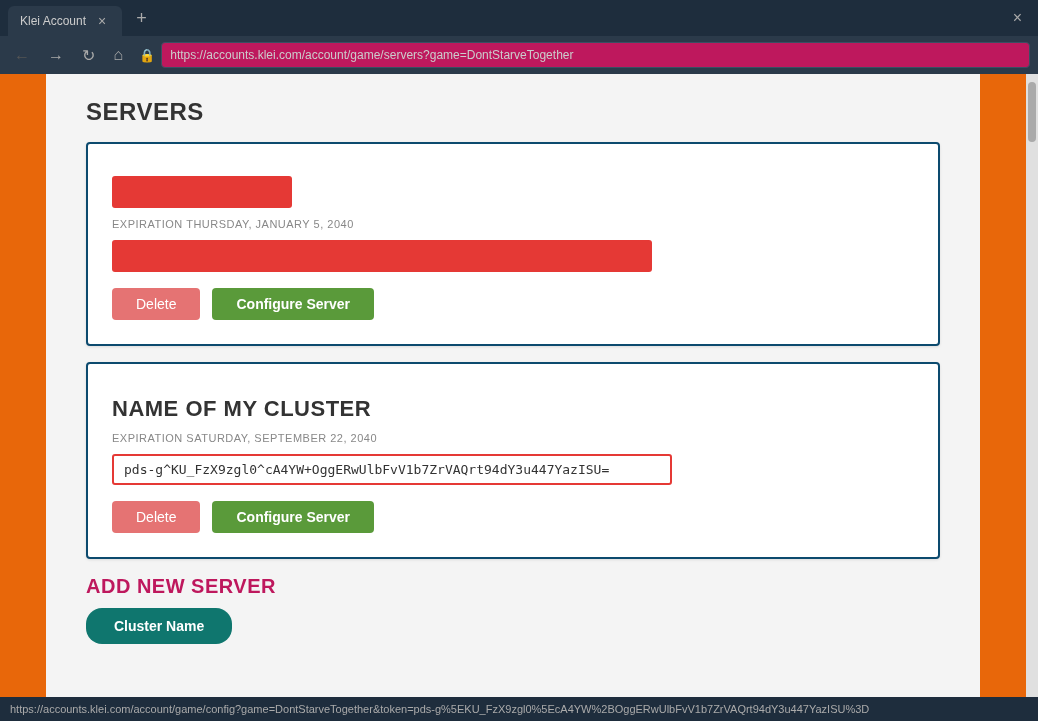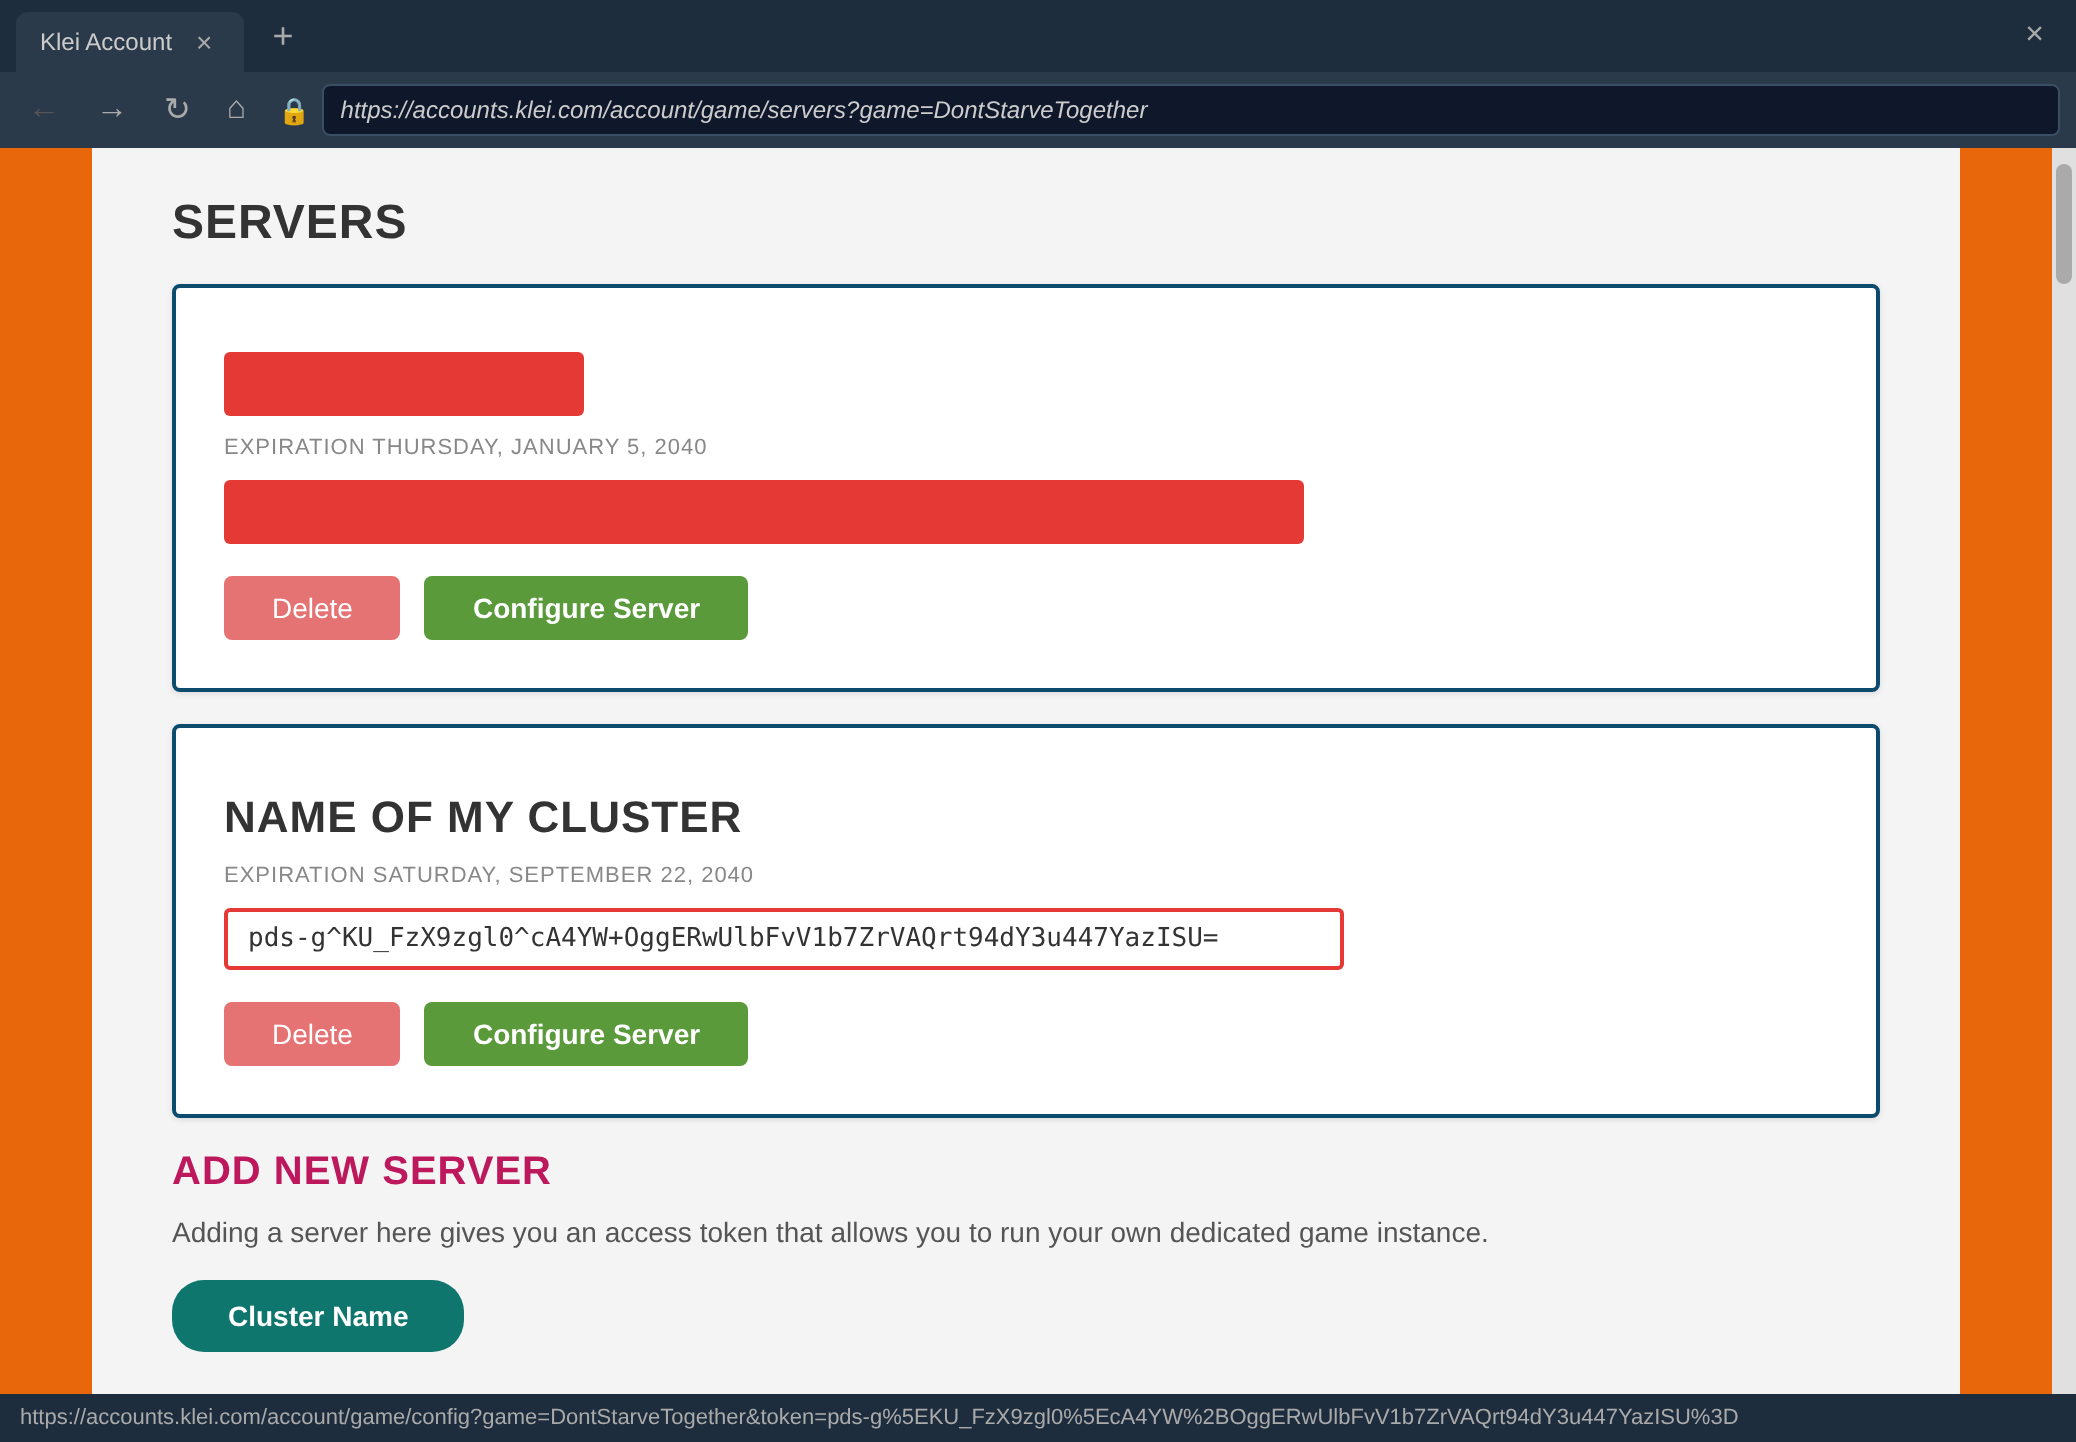--- a/index.html
+++ b/index.html
@@ -76,30 +76,29 @@
     .nav-btn.disabled { color: #555; cursor: default; }
 
     .lock-icon {
       color: #4caf50;
       font-size: 13px;
       margin-left: 4px;
     }
 
     .address-bar {
       flex: 1;
-      background: #0f172a;
+      background: #be185d;
       border: 1px solid #3a4f63;
       border-radius: 4px;
       height: 26px;
       color: #ccc;
       font-size: 12px;
       padding: 0 8px;
       display: flex;
       align-items: center;
-      font-style: italic;
     }
 
     .close-btn {
       color: #aaa;
       font-size: 16px;
       margin-left: auto;
       cursor: pointer;
     }
 
     
@@ -322,21 +321,20 @@
       <div class="expiration-text">EXPIRATION SATURDAY, SEPTEMBER 22, 2040</div>
       <div class="token-field">pds-g^KU_FzX9zgl0^cA4YW+OggERwUlbFvV1b7ZrVAQrt94dY3u447YazISU=</div>
       <div class="btn-row">
         <button class="btn-delete">Delete</button>
         <button class="btn-configure">Configure Server</button>
       </div>
     </div>
 
     
     <h2 class="add-server-title">ADD NEW SERVER</h2>
-    <p class="add-server-desc">Adding a server here gives you an access token that allows you to run your own dedicated game instance.</p>
     <button class="cluster-name-btn">Cluster Name</button>
 
   </div>
 
   <div class="scrollbar-area">
     <div class="scrollbar-thumb"></div>
   </div>
 </div>
 
 <div class="status-bar">

